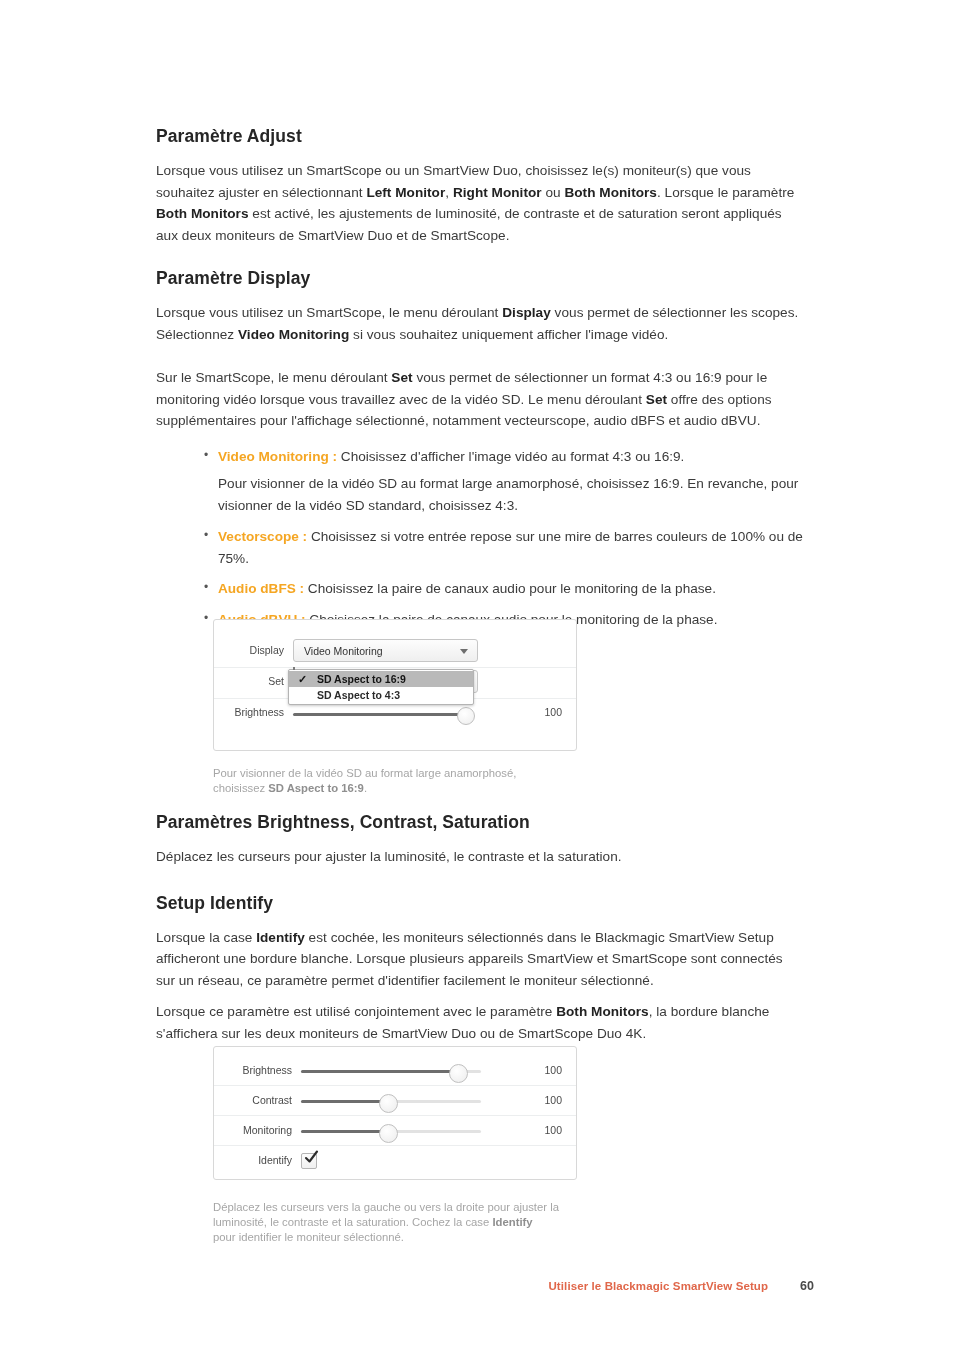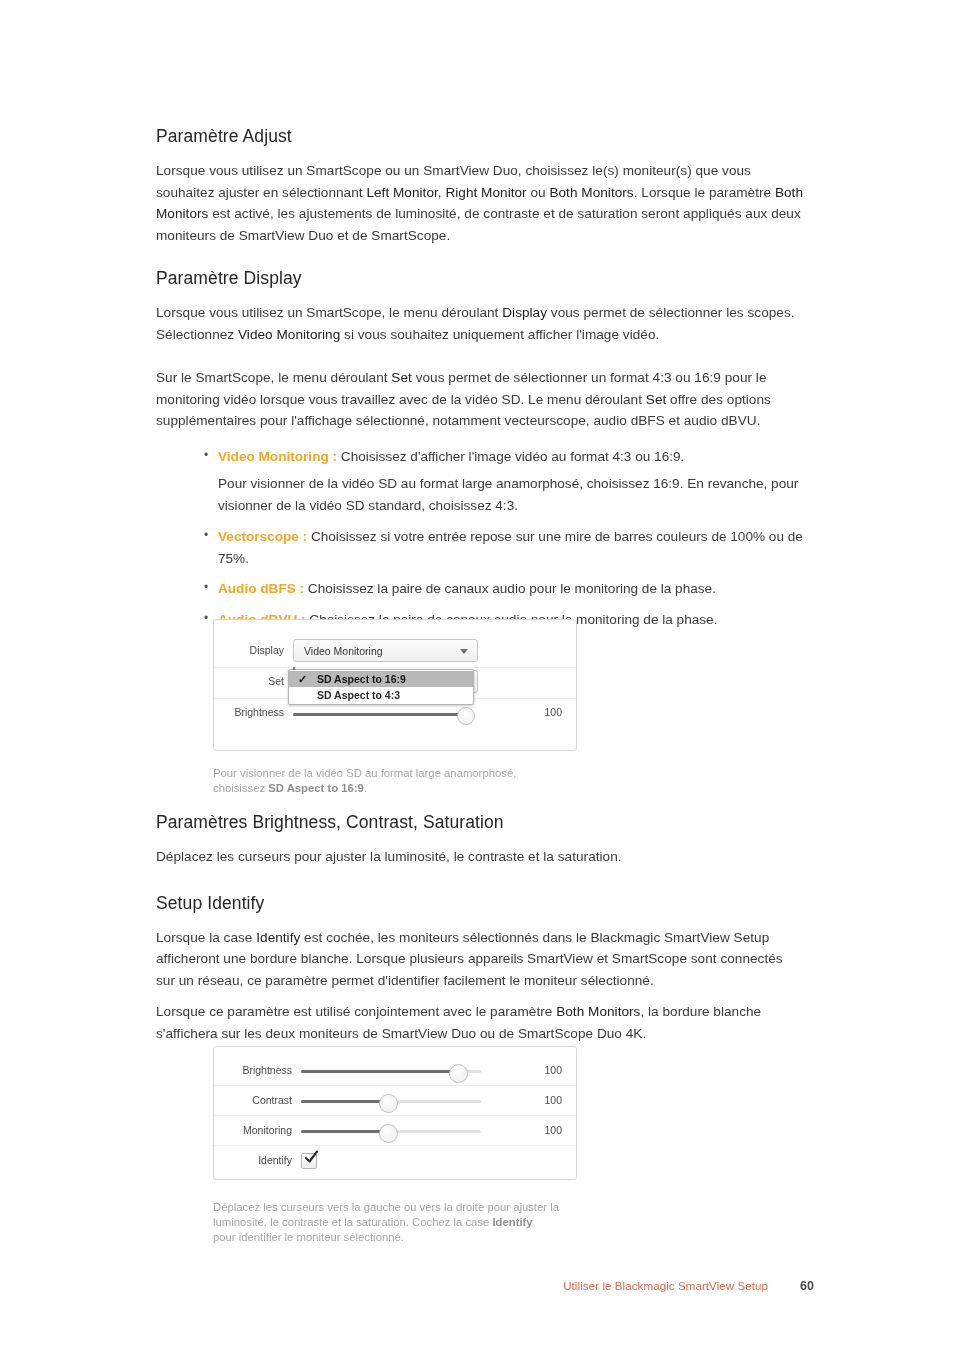--- a/index.html
+++ b/index.html
@@ -23,36 +23,36 @@
   }
   .content {
     position: absolute;
     left: 156px;
     top: 126px;
     width: 648px;
   }
 
   h2.sec-head {
     font-size: 17.5px;
-    font-weight: 400;
+    font-weight: 700;
     color: #262626;
     margin: 0 0 13px 0;
     letter-spacing: 0.1px;
   }
   .sec + .sec { margin-top: 22px; }
 
   p.body {
     font-size: 13.6px;
     line-height: 21.5px;
     margin: 0 0 10px 0;
     color: #3b3b3b;
     letter-spacing: 0.03px;
   }
   p.body:last-child { margin-bottom: 0; }
-  b, strong { font-weight: 400; color: #222; }
+  b, strong { font-weight: 700; color: #222; }
 
   
   ul.bullets {
     list-style: none;
     margin: 14px 0 0 0;
     padding: 0 0 0 48px;
   }
   ul.bullets li {
     position: relative;
     font-size: 13.6px;
@@ -308,21 +308,21 @@
     left: 0;
     top: 1279px;
     width: 954px;
     text-align: right;
     padding-right: 140px;
     box-sizing: border-box;
     font-size: 11.5px;
   }
   .footer .ftitle {
     color: #e0674a;
-    font-weight: 400;
+    font-weight: 700;
     letter-spacing: 0.1px;
   }
   .footer .fpage {
     color: #4a4a4a;
     font-weight: 700;
     display: inline-block;
     margin-left: 32px;
     font-size: 12.5px;
   }
 </style>

